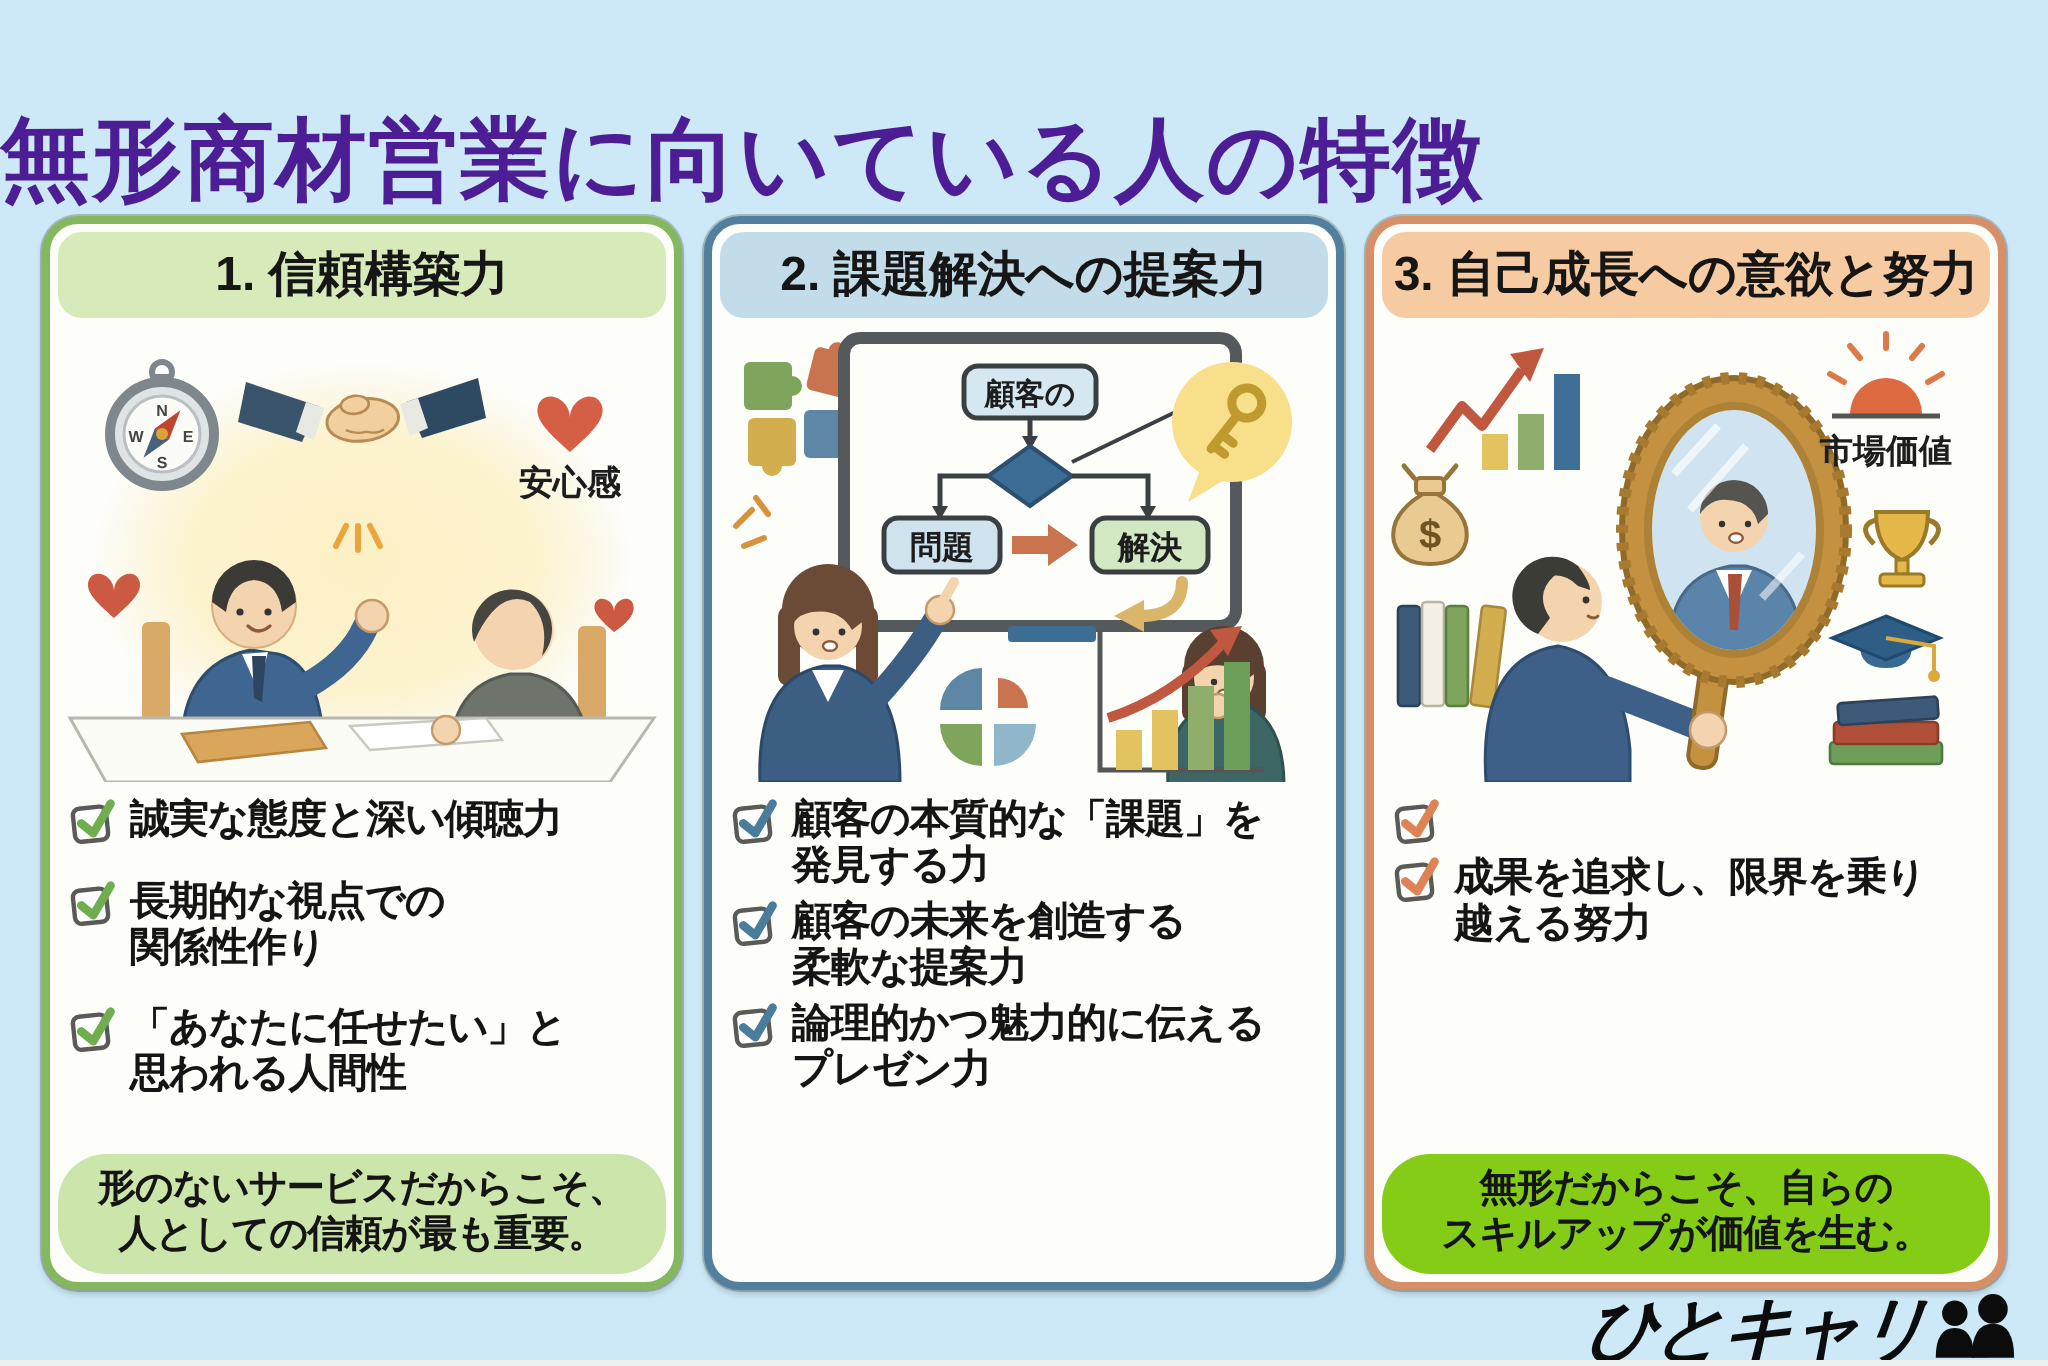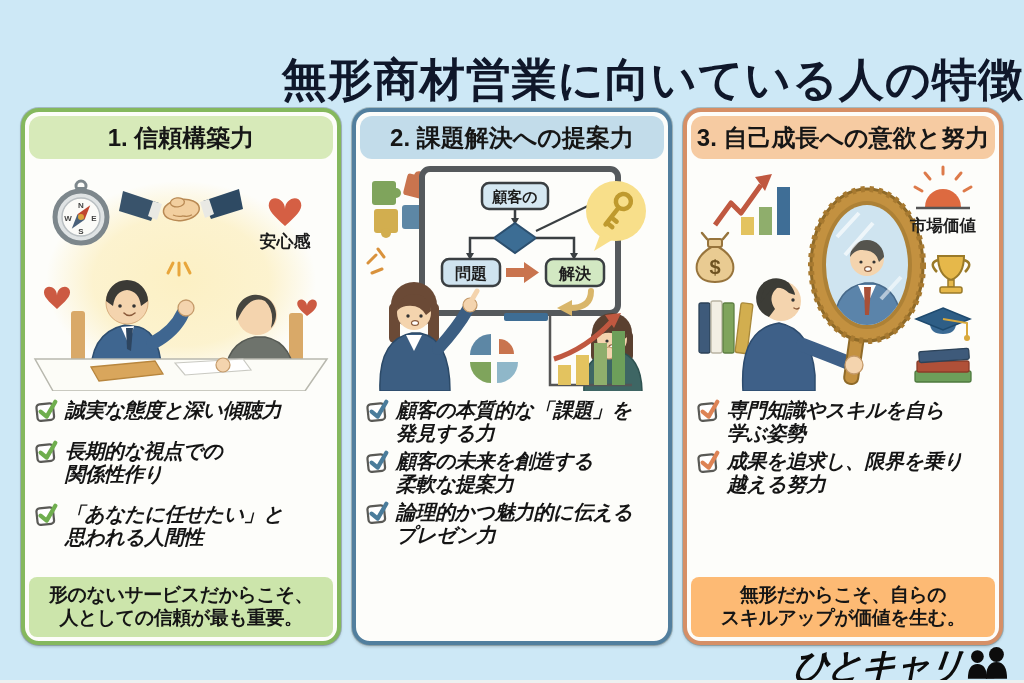--- a/index.html
+++ b/index.html
@@ -4,21 +4,21 @@
 <style>
   html,body{margin:0;padding:0;background:#9db6c6;}
   .canvas{
     position:relative;width:1024px;height:683px;overflow:hidden;
     background:#cde8f6;
     font-family:"Liberation Sans","DejaVu Sans",sans-serif;
     color:#151515;
   }
   .main-title{
     position:absolute;top:20px;left:0;width:100%;
-    text-align:right;font-size:45px;font-weight:900;letter-spacing:1px;color:#0f172a;
+    text-align:left;font-size:45px;font-weight:900;letter-spacing:1px;color:#4c1d95;
   }
   .cards{
     position:absolute;top:108px;left:21px;width:982px;height:537px;
     display:flex;gap:11px;justify-content:flex-end;
   }
   .card{
     flex:1 1 0;min-width:0;background:#fdfdfa;border-radius:18px;
     display:flex;flex-direction:column;overflow:hidden;
     box-shadow:0 0 0 1px rgba(40,50,40,.25), 0 2px 3px rgba(0,0,0,.18);
   }
@@ -29,38 +29,38 @@
   .card-header{
     margin:4px 4px 2px 4px;border-radius:12px;text-align:center;
     font-weight:800;font-size:24px;line-height:1.0;padding:10px 0 9px 0;color:#161616;
     white-space:nowrap;
   }
   .card1 .card-header{background:#d7eab9;}
   .card2 .card-header{background:#c2dcea;}
   .card3 .card-header{background:#f6cba2;}
   .illustration{height:230px;position:relative;background:#fdfdfa;flex:none;}
   .illustration svg{width:100%;height:100%;display:block;}
-  .checklist{flex:1 1 auto;padding:8px 6px 0 10px;font-style:italic;}
+  .checklist{flex:1 1 auto;padding:8px 6px 0 10px;}
   .check-item{display:flex;gap:6px;margin-bottom:5px;align-items:flex-start;}
   .card1 .check-item{margin-bottom:17px;}
   .check-icon{width:24px;height:24px;flex:none;margin-top:0px;transform:rotate(-6deg);}
   .check-icon .box{fill:#fff;stroke:#5a5a56;stroke-width:2.4;}
   .check-icon .mark{fill:none;stroke-width:4.6;stroke-linecap:round;stroke-linejoin:round;}
   .card1 .check-icon .mark{stroke:#6fae4e;}
   .card2 .check-icon .mark{stroke:#4a7c9b;}
   .card3 .check-icon .mark{stroke:#dd8355;}
   .check-text{font-weight:700;font-size:20px;line-height:1.15;letter-spacing:-.5px;white-space:nowrap;}
   .card-footer{
-    margin:3px 4px 4px 4px;border-radius:8px;text-align:center;
+    margin:3px 4px 4px 4px;border-radius:24px;text-align:center;
     font-weight:800;font-size:19px;line-height:1.2;padding:7px 0;letter-spacing:-.5px;
     flex:none;white-space:nowrap;
   }
   .card1 .card-footer{background:#cce5ab;}
   .card2 .card-footer{background:#c6dfe9;}
-  .card3 .card-footer{background:#fdba74;}
+  .card3 .card-footer{background:#84cc16;}
   .logo{
     position:absolute;right:14px;bottom:1px;display:flex;align-items:flex-end;gap:3px;
   }
   .logo-text{
     font-size:35px;font-weight:900;font-style:italic;color:#0c0c0c;
     letter-spacing:-2px;transform:skewX(-7deg);line-height:1;
   }
   .logo-icon{width:44px;height:36px;}
   .bottom-edge{position:absolute;left:0;bottom:0;width:100%;height:3px;background:#edf0f0;}
   svg text{font-family:"Liberation Sans","DejaVu Sans",sans-serif;}
@@ -457,24 +457,20 @@
           </g>
         </svg>
       </div>
 
       <div class="checklist">
         <div class="check-item">
           <svg class="check-icon" viewBox="0 0 26 26">
             <rect class="box" x="2" y="5" width="18" height="18" rx="3.5"></rect>
               <path class="mark" d="M6 13 L12 19 L23 4"></path>
           </svg>
-          <div class="check-text">
-            <div>専門知識やスキルを自ら</div>
-            <div>学ぶ姿勢</div>
-          </div>
         </div>
         <div class="check-item">
           <svg class="check-icon" viewBox="0 0 26 26">
             <rect class="box" x="2" y="5" width="18" height="18" rx="3.5"></rect>
               <path class="mark" d="M6 13 L12 19 L23 4"></path>
           </svg>
           <div class="check-text">
             <div>成果を追求し、限界を乗り</div>
             <div>越える努力</div>
           </div>

